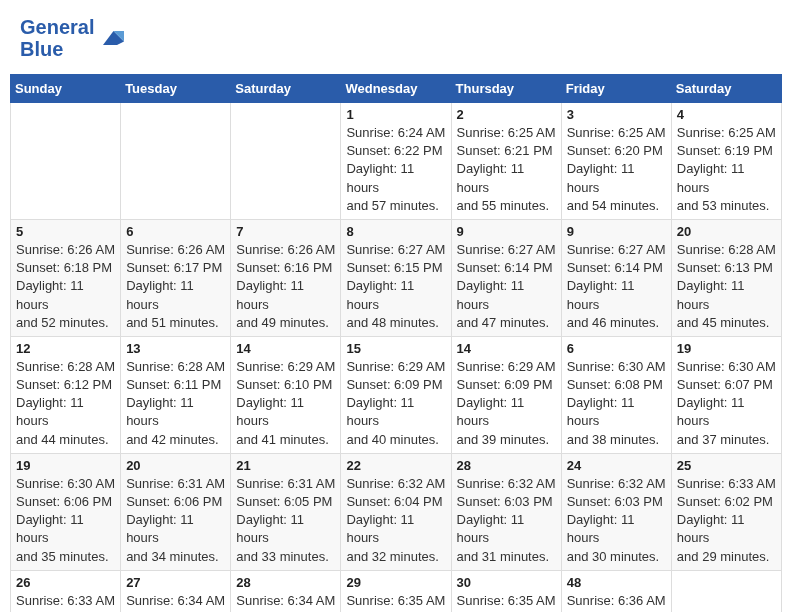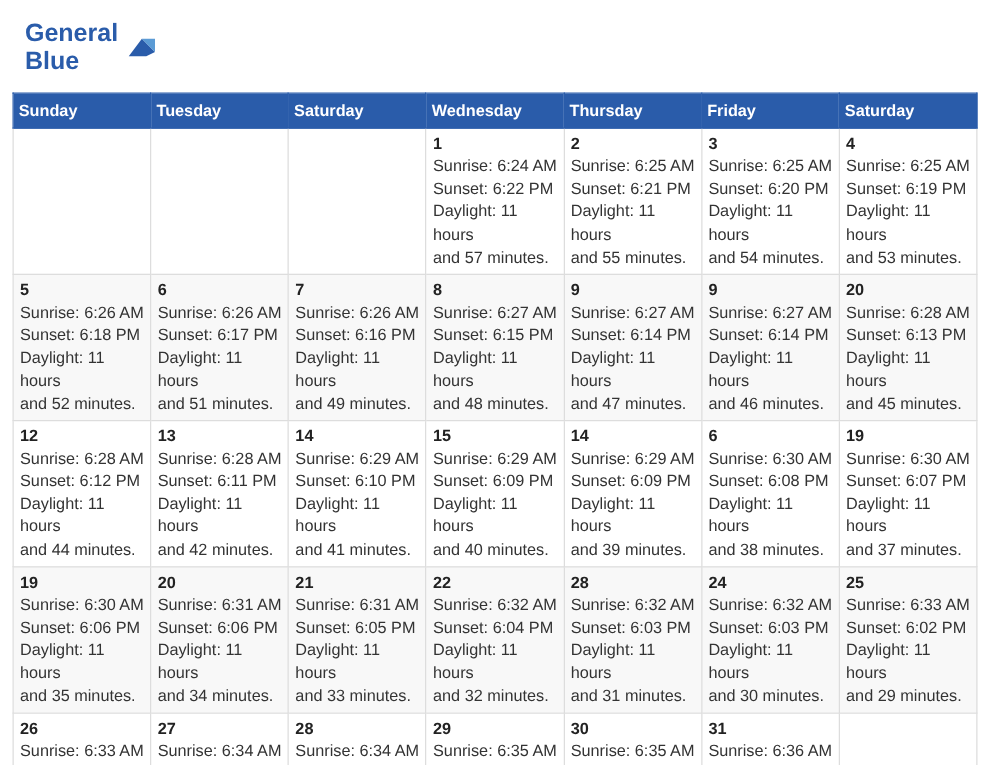--- a/index.html
+++ b/index.html
@@ -252,19 +252,19 @@
         </td>
         <td>
           <div class="day-number">29</div>
           <div class="day-info">Sunrise: 6:35 AM<br>Sunset: 5:59 PM<br>Daylight: 11 hours<br>and 24 minutes.</div>
         </td>
         <td>
           <div class="day-number">30</div>
           <div class="day-info">Sunrise: 6:35 AM<br>Sunset: 5:59 PM<br>Daylight: 11 hours<br>and 23 minutes.</div>
         </td>
         <td>
-          <div class="day-number">31</div>
+          <div class="day-number">48</div>
           <div class="day-info">Sunrise: 6:36 AM<br>Sunset: 5:58 PM<br>Daylight: 11 hours<br>and 22 minutes.</div>
         </td>
         <td class="empty-cell"></td>
       </tr>
     </tbody>
 </table>
 
 </body></html>

